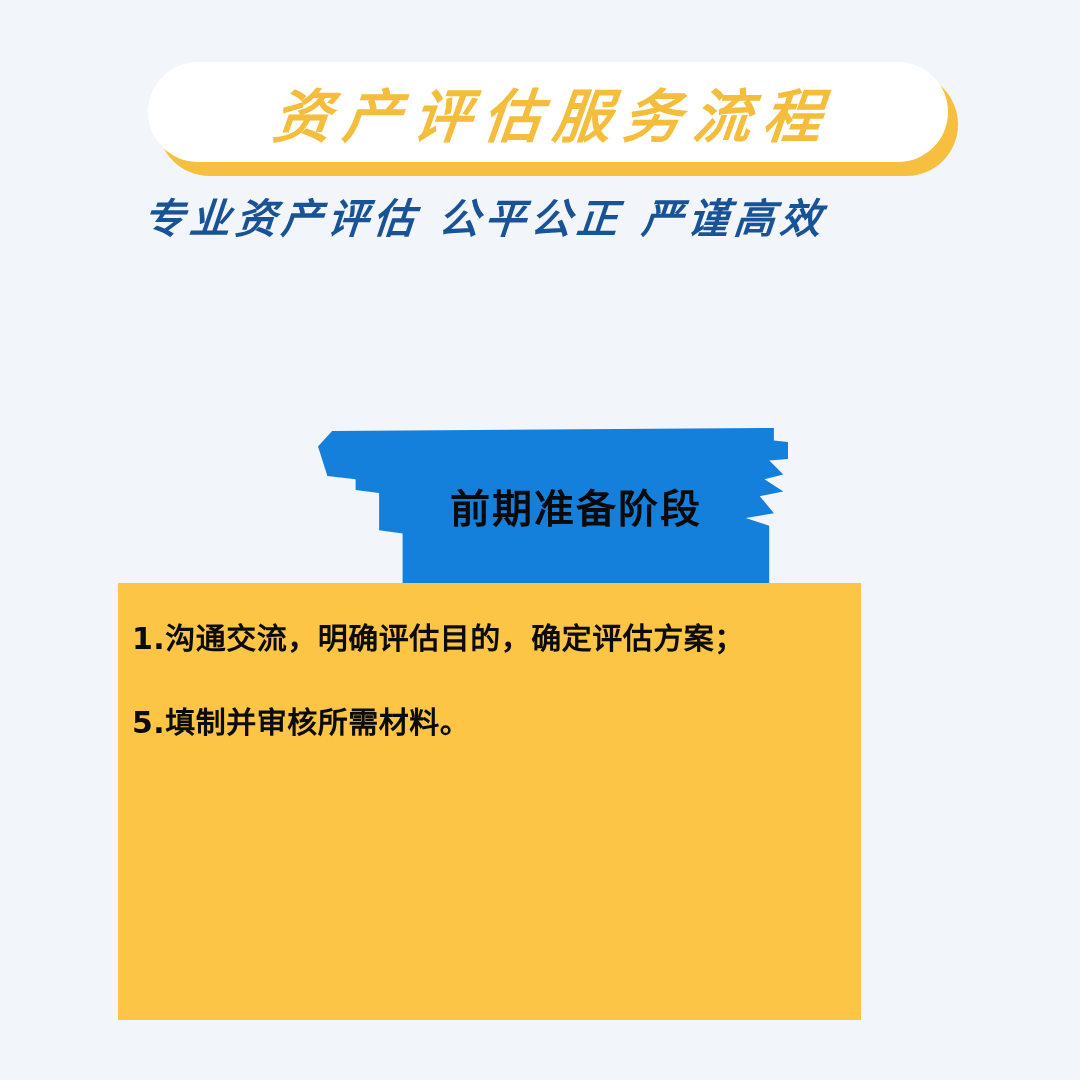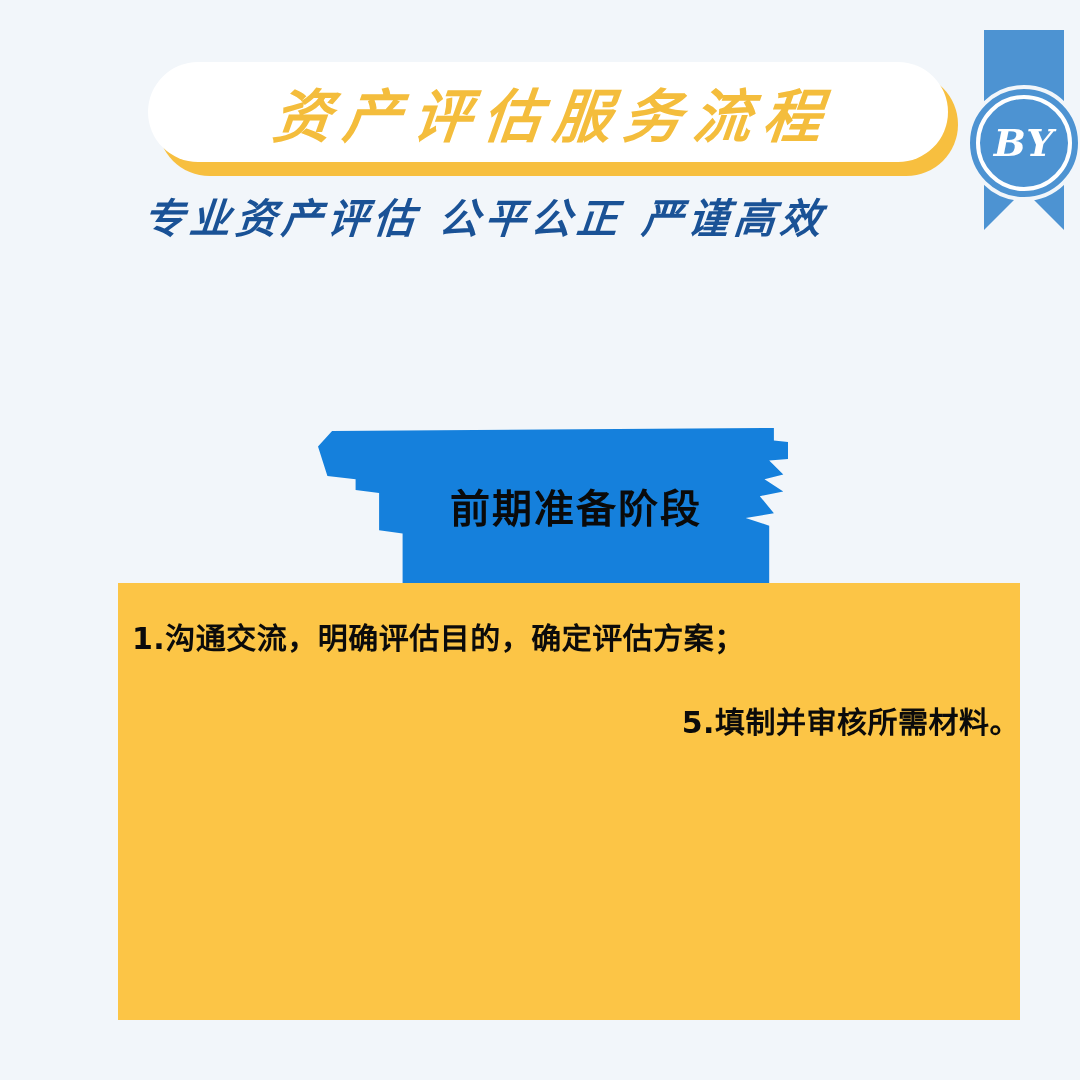--- a/index.html
+++ b/index.html
@@ -182,21 +182,21 @@
     letter-spacing: 2px;
     color: #0a0a0a;
     white-space: nowrap;
   }
 
   
   .content-card {
     position: absolute;
     left: 118px;
     top: 583px;
-    width: 902px;
+    width: 743px;
     height: 437px;
     background: #fcc546;
     box-sizing: border-box;
     padding: 38px 0 0 14px;
   }
   .step-list {
     list-style: none;
     margin: 0;
     padding: 0;
   }
@@ -205,46 +205,38 @@
     font-size: 30px;
     font-weight: 700;
     color: #0b0b0b;
     line-height: 1.2;
     margin: 0 0 48px 0;
     white-space: nowrap;
     letter-spacing: 0.5px;
   }
   .step-item:last-child {
     margin-bottom: 16px;
-    text-align: right;
   }
 </style>
 </head>
 <body>
 
 <div class="poster">
 
   <div class="header">
 
     <div class="title-wrap">
       <div class="title-outline"></div>
       <div class="title-pill">
         <div class="title-text">资产评估服务流程</div>
       </div>
     </div>
 
     <div class="subtitle">专业资产评估 公平公正 严谨高效</div>
 
-    <div class="badge">
-      <div class="badge-ribbon"></div>
-      <div class="badge-circle">
-        <div class="badge-inner-ring"></div>
-        <div class="badge-text">BY</div>
-      </div>
-    </div>
 
   </div>
 
   <div class="stage-banner"></div>
   <div class="stage-label">前期准备阶段</div>
 
   <div class="content-card">
     <ul class="step-list">
       <li class="step-item">1.沟通交流，明确评估目的，确定评估方案；</li>
       <li class="step-item">5.填制并审核所需材料。</li>

